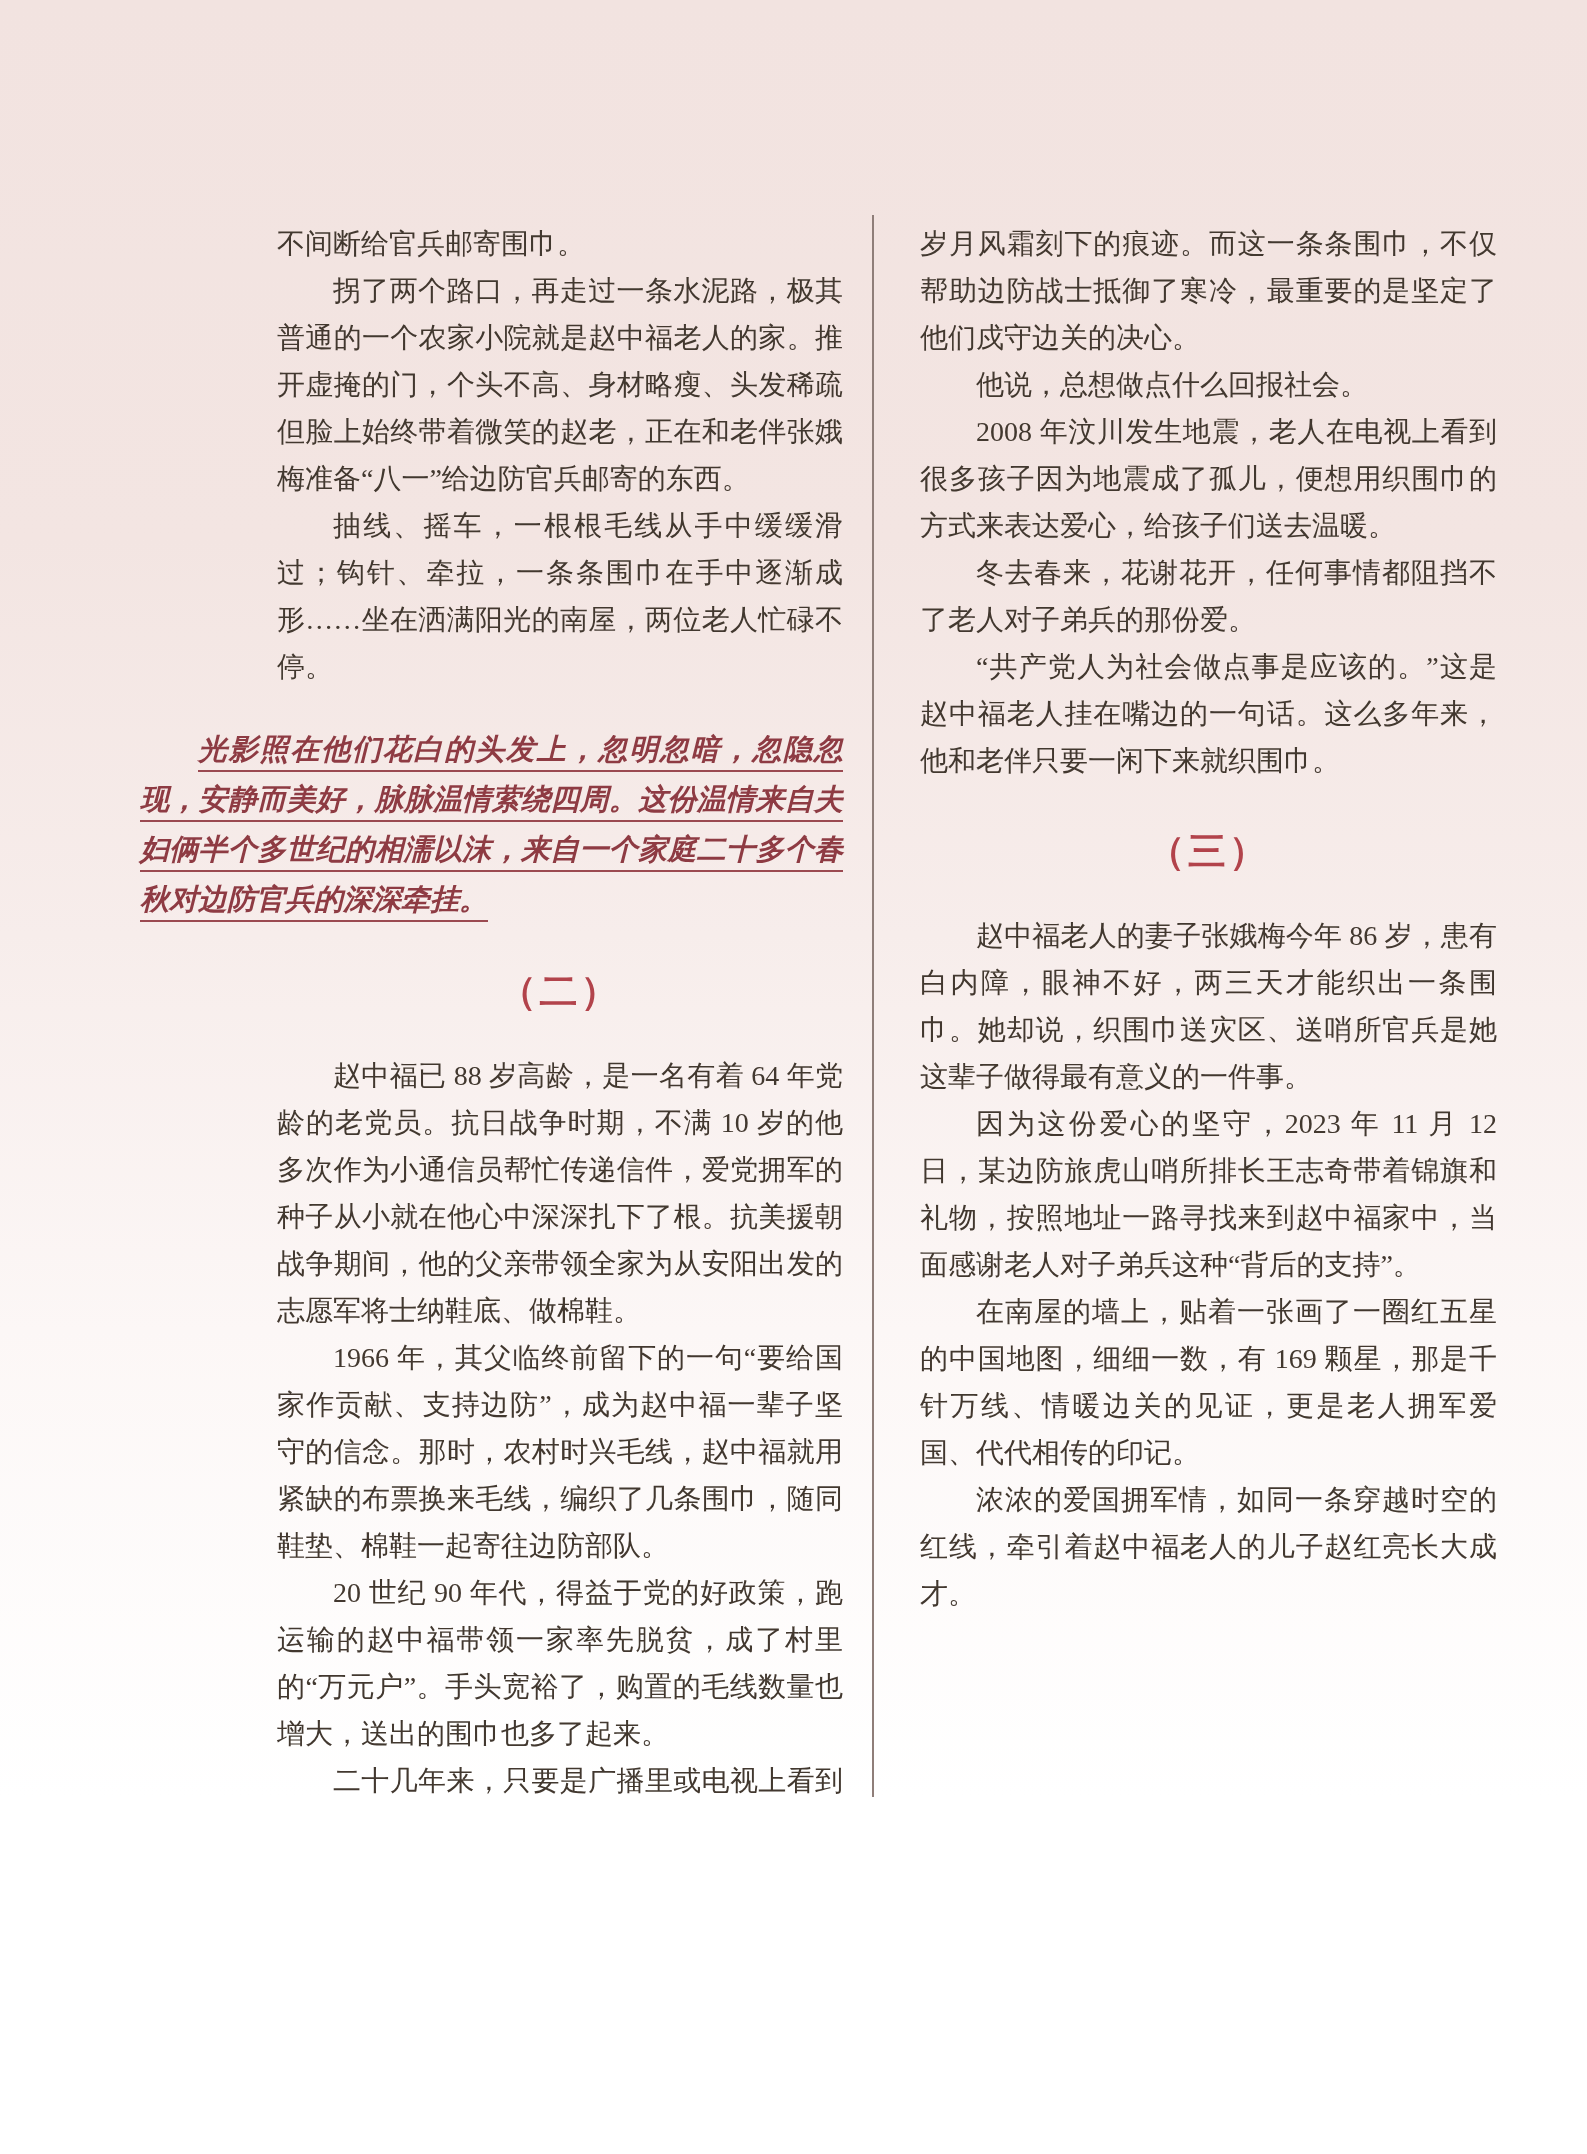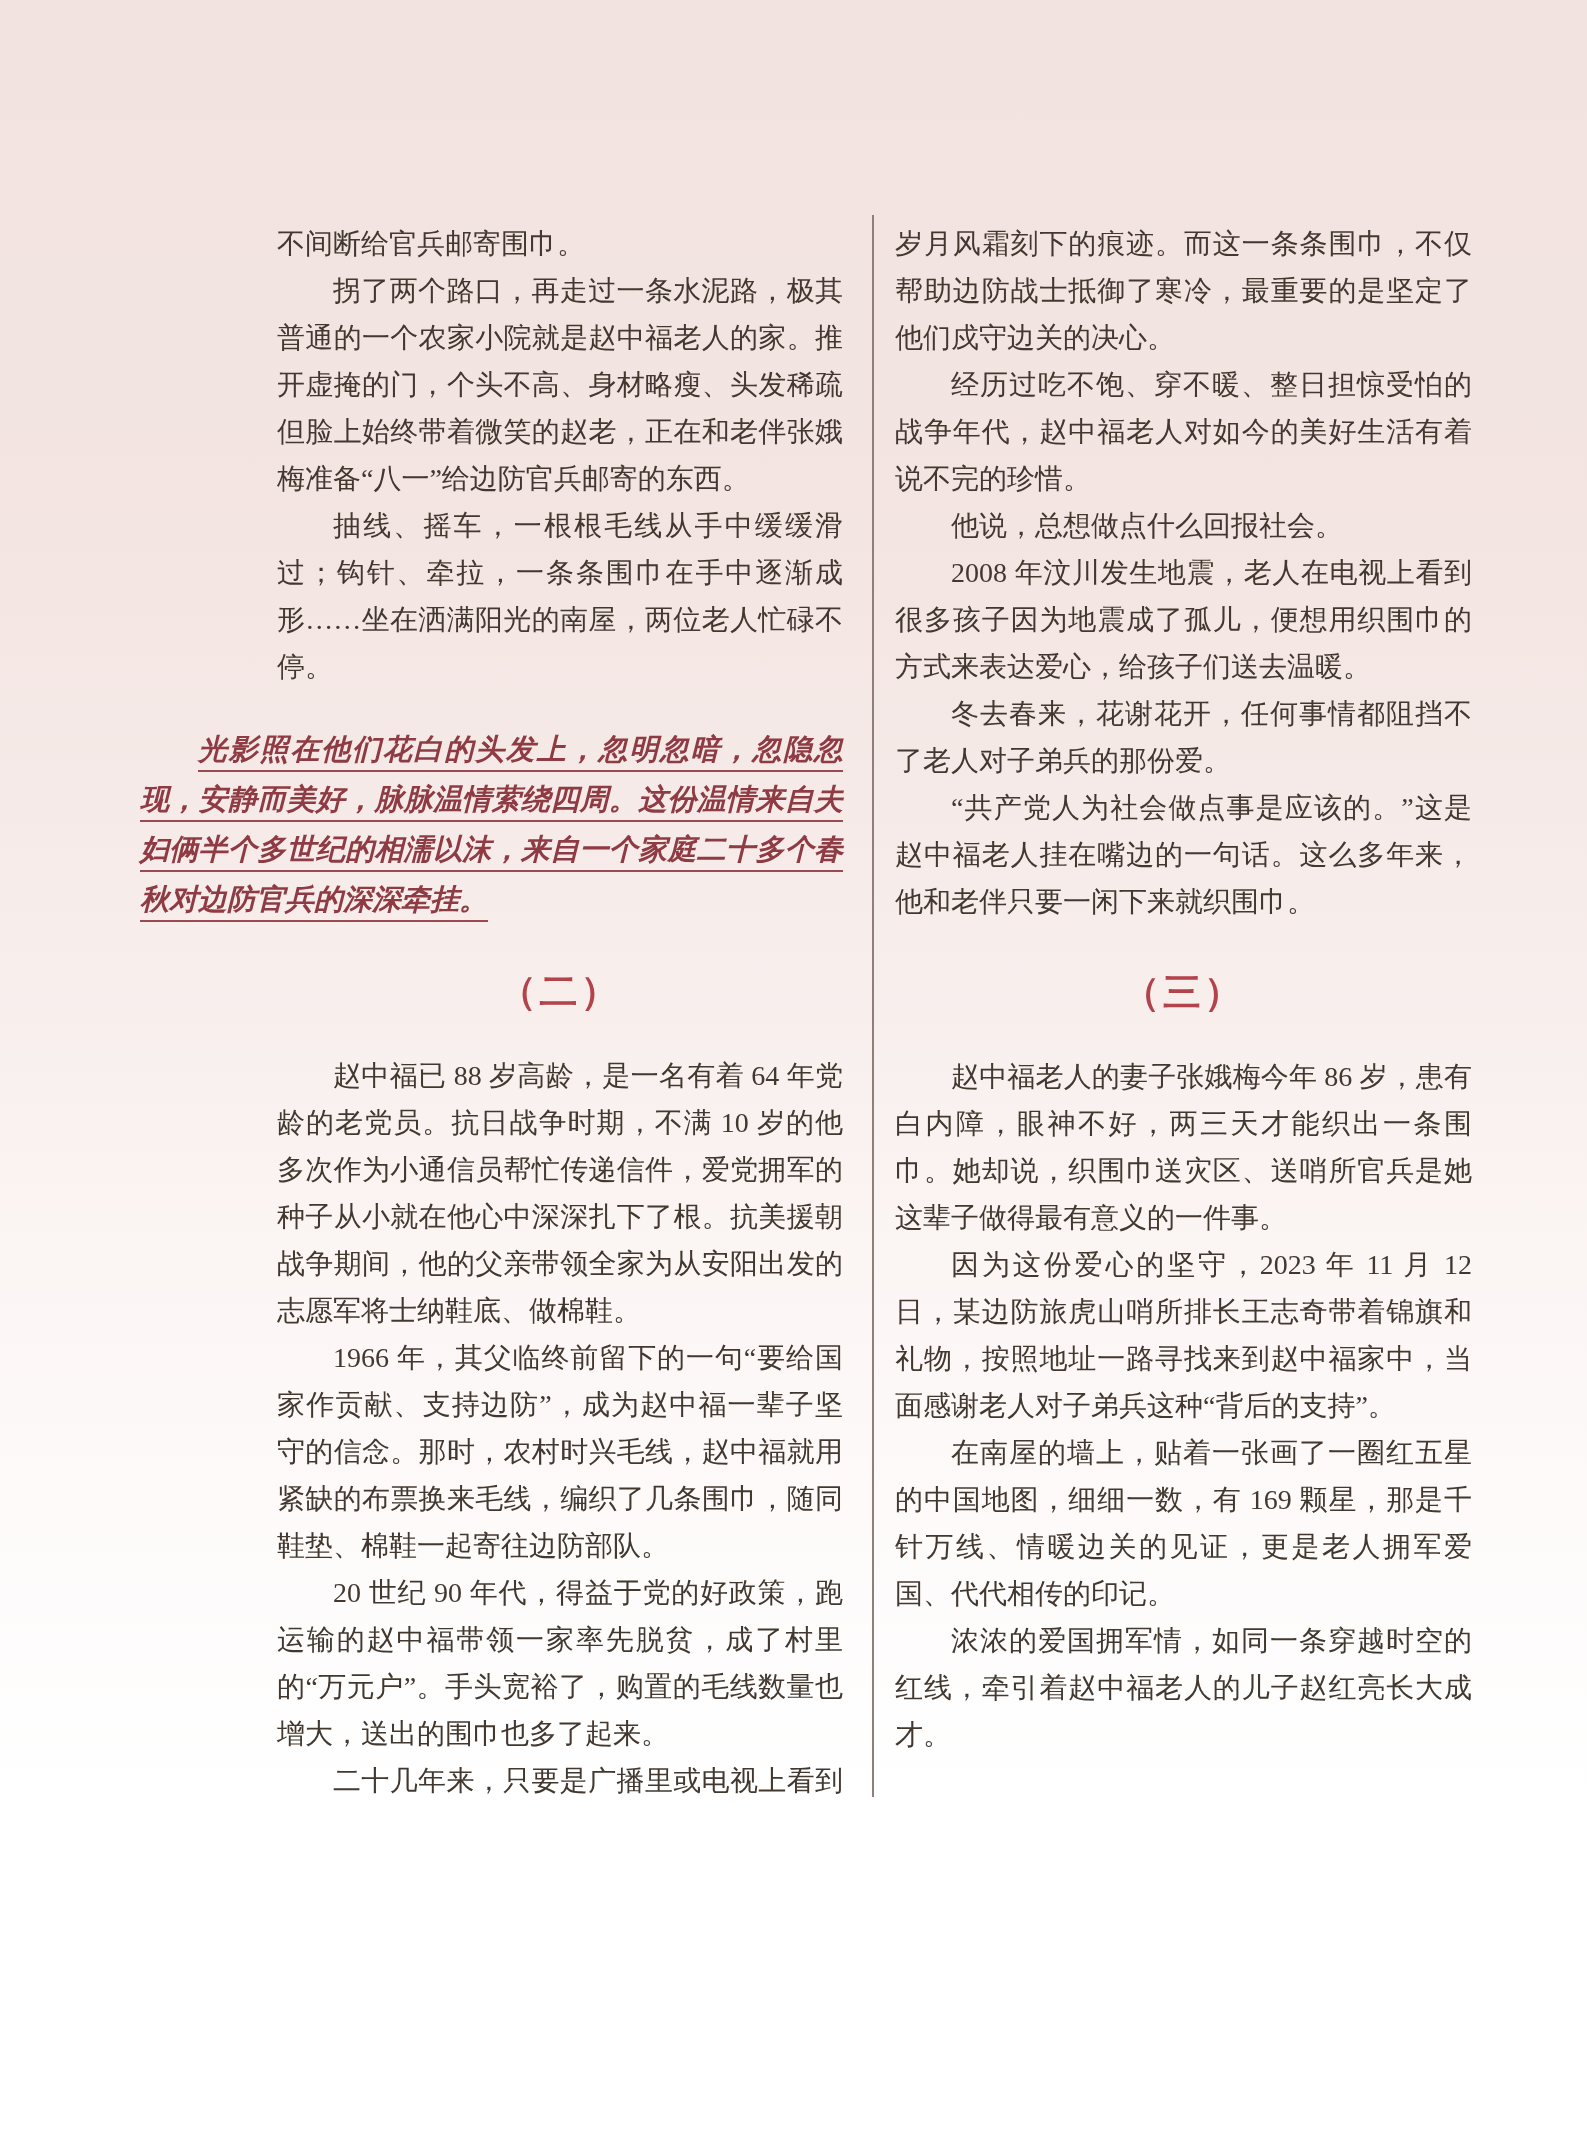--- a/index.html
+++ b/index.html
@@ -12,21 +12,21 @@
     color:#42382f;
     overflow:hidden;
   }
   .col {
     position:absolute; top:220px;
     text-align:justify;
     font-size:28px; line-height:47px;
     word-break:normal;
   }
   .col-left  { left:140px; width:703px; }
-  .col-right { left:895px; width:577px; }
+  .col-right { left:920px; width:577px; }
   .block { margin:0; }
   
   .col-left .body, .col-left .cont, .col-left .heading { padding-left:137px; }
   .cont { text-indent:0; }
   .body { text-indent:2em; }
   .highlight {
     text-indent:2em;
     color:#8e3b43;
     font-weight:bold;
     font-size:29px; line-height:50px;
@@ -76,21 +76,20 @@
       <p class="block body">1966 年，其父临终前留下的一句“要给国家作贡献、支持边防”，成为赵中福一辈子坚守的信念。那时，农村时兴毛线，赵中福就用紧缺的布票换来毛线，编织了几条围巾，随同鞋垫、棉鞋一起寄往边防部队。</p>
       <p class="block body">20 世纪 90 年代，得益于党的好政策，跑运输的赵中福带领一家率先脱贫，成了村里的“万元户”。手头宽裕了，购置的毛线数量也增大，送出的围巾也多了起来。</p>
       <p class="block body">二十几年来，只要是广播里或电视上看到的边关哨所、戈壁哨卡，赵中福都会想方设法查地址、邮围巾。老人一边比划一边说，现在已经用坏了 6 辆纺车，送出的手工围巾粗略估计有 6 万条。老人伸出的手上早已布满褶皱，每一道都是</p>
     </div>
 
   <div class="column-divider"></div>
 
   <div class="col col-right">
 
   <p class="block cont">岁月风霜刻下的痕迹。而这一条条围巾，不仅帮助边防战士抵御了寒冷，最重要的是坚定了他们戍守边关的决心。</p>
-      <p class="block body">经历过吃不饱、穿不暖、整日担惊受怕的战争年代，赵中福老人对如今的美好生活有着说不完的珍惜。</p>
       <p class="block body">他说，总想做点什么回报社会。</p>
       <p class="block body">2008 年汶川发生地震，老人在电视上看到很多孩子因为地震成了孤儿，便想用织围巾的方式来表达爱心，给孩子们送去温暖。</p>
       <p class="block body">冬去春来，花谢花开，任何事情都阻挡不了老人对子弟兵的那份爱。</p>
       <p class="block body">“共产党人为社会做点事是应该的。”这是赵中福老人挂在嘴边的一句话。这么多年来，他和老伴只要一闲下来就织围巾。</p>
       <p class="block heading">（三）</p>
       <p class="block body">赵中福老人的妻子张娥梅今年 86 岁，患有白内障，眼神不好，两三天才能织出一条围巾。她却说，织围巾送灾区、送哨所官兵是她这辈子做得最有意义的一件事。</p>
       <p class="block body">因为这份爱心的坚守，2023 年 11 月 12 日，某边防旅虎山哨所排长王志奇带着锦旗和礼物，按照地址一路寻找来到赵中福家中，当面感谢老人对子弟兵这种“背后的支持”。</p>
       <p class="block body">在南屋的墙上，贴着一张画了一圈红五星的中国地图，细细一数，有 169 颗星，那是千针万线、情暖边关的见证，更是老人拥军爱国、代代相传的印记。</p>
       <p class="block body">浓浓的爱国拥军情，如同一条穿越时空的红线，牵引着赵中福老人的儿子赵红亮长大成才。</p>
     </div>

